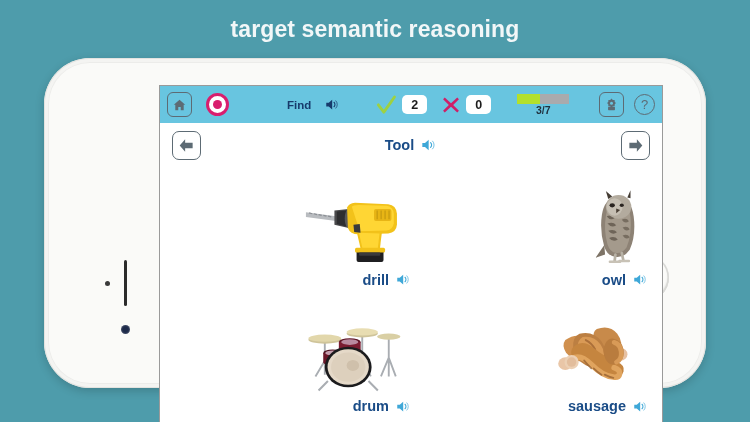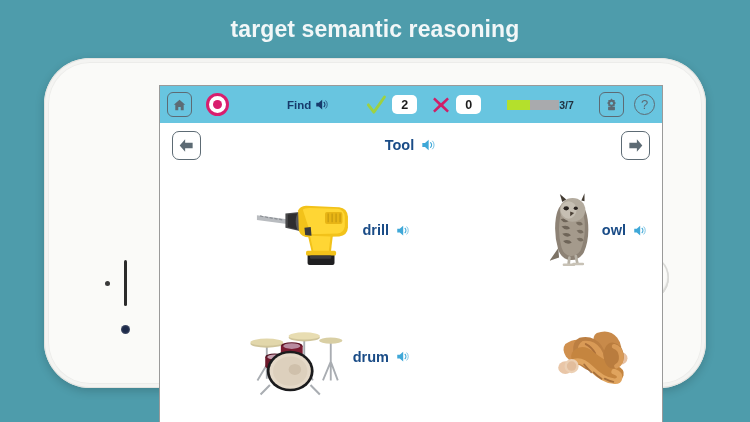--- a/index.html
+++ b/index.html
@@ -157,21 +157,21 @@
   .record-btn .dot {
     width: 9px;
     height: 9px;
     border-radius: 50%;
     background: #d91e6e;
   }
 
   .find-group {
     display: flex;
     align-items: center;
-    gap: 4px;
+    gap: 14px;
     margin-left: 58px;
     flex: none;
   }
   .find-label {
     color: #173a6b;
     font-weight: bold;
     font-size: 11.5px;
   }
 
   .score-group {
@@ -195,20 +195,21 @@
     padding: 0 3px;
     box-sizing: border-box;
   }
   .mark-x {
     margin-left: 9px;
   }
 
   .progress-group {
     margin-left: 26px;
     display: flex;
+    flex-direction: column;
     align-items: center;
     flex: none;
   }
   .progress-track {
     width: 52px;
     height: 10px;
     background: #a9aaad;
     overflow: hidden;
   }
   .progress-fill {
@@ -280,22 +281,22 @@
   .grid {
     display: grid;
     grid-template-columns: 1fr 1fr;
     grid-template-rows: 1fr 1fr;
     height: 259px;
     box-sizing: border-box;
     padding: 0 14px 6px 14px;
   }
   .cell {
     display: flex;
-    flex-direction: row;
-    align-items: center;
+    flex-direction: column;
+    align-items: flex-end;
     justify-content: flex-end;
   }
   .thumb {
     height: 78px;
     display: flex;
     align-items: flex-end;
     justify-content: center;
   }
   .cell-label {
     display: flex;
@@ -566,17 +567,27 @@
             <path d="M38 50 q9 -3 21 9 q15 15 28 16 q7 1 8 -4 q1 -5 -7 -8" stroke="#e0a45e" stroke-width="7" fill="none" stroke-linecap="round"></path>
             <path d="M50 54 q5 6 9 10 M62 64 q5 5 10 8 M76 72 q6 3 11 4" stroke="#8f5a2c" stroke-width="2.3" fill="none" stroke-linecap="round" opacity="0.7"></path>
 
             <ellipse cx="34" cy="56" rx="9" ry="9" fill="#ecd0b4"></ellipse>
             <ellipse cx="34" cy="56" rx="6" ry="6" fill="#e2bd9c"></ellipse>
 
             <path d="M86 26 q12 2 14 14 q2 13 -8 18 q-10 4 -15 -6 q-5 -11 0 -20 q3 -6 9 -6 Z" fill="#b97c3e"></path>
             <path d="M88 31 q8 2 9 12 q1 10 -6 13" stroke="#d89a57" stroke-width="6" fill="none" stroke-linecap="round"></path>
           </svg>
         </div>
+        <div class="cell-label">
+          <span class="cell-label-text">sausage</span>
+          <span>
+            <svg width="15" height="13" viewBox="0 0 24 20">
+              <path d="M2 7 h4 L11.5 2.2 v15.6 L6 13 H2 Z" fill="#3fa8d8"></path>
+              <path d="M14.4 6.4 a5 5 0 0 1 0 7.2" stroke="#3fa8d8" stroke-width="1.7" fill="none" stroke-linecap="round"></path>
+              <path d="M17.4 4.1 a8.4 8.4 0 0 1 0 11.8" stroke="#3fa8d8" stroke-width="1.5" fill="none" stroke-linecap="round" opacity="0.7"></path>
+            </svg>
+          </span>
+        </div>
       </div>
 
     </div>
   </div>
 </div>
 
 </body></html>

